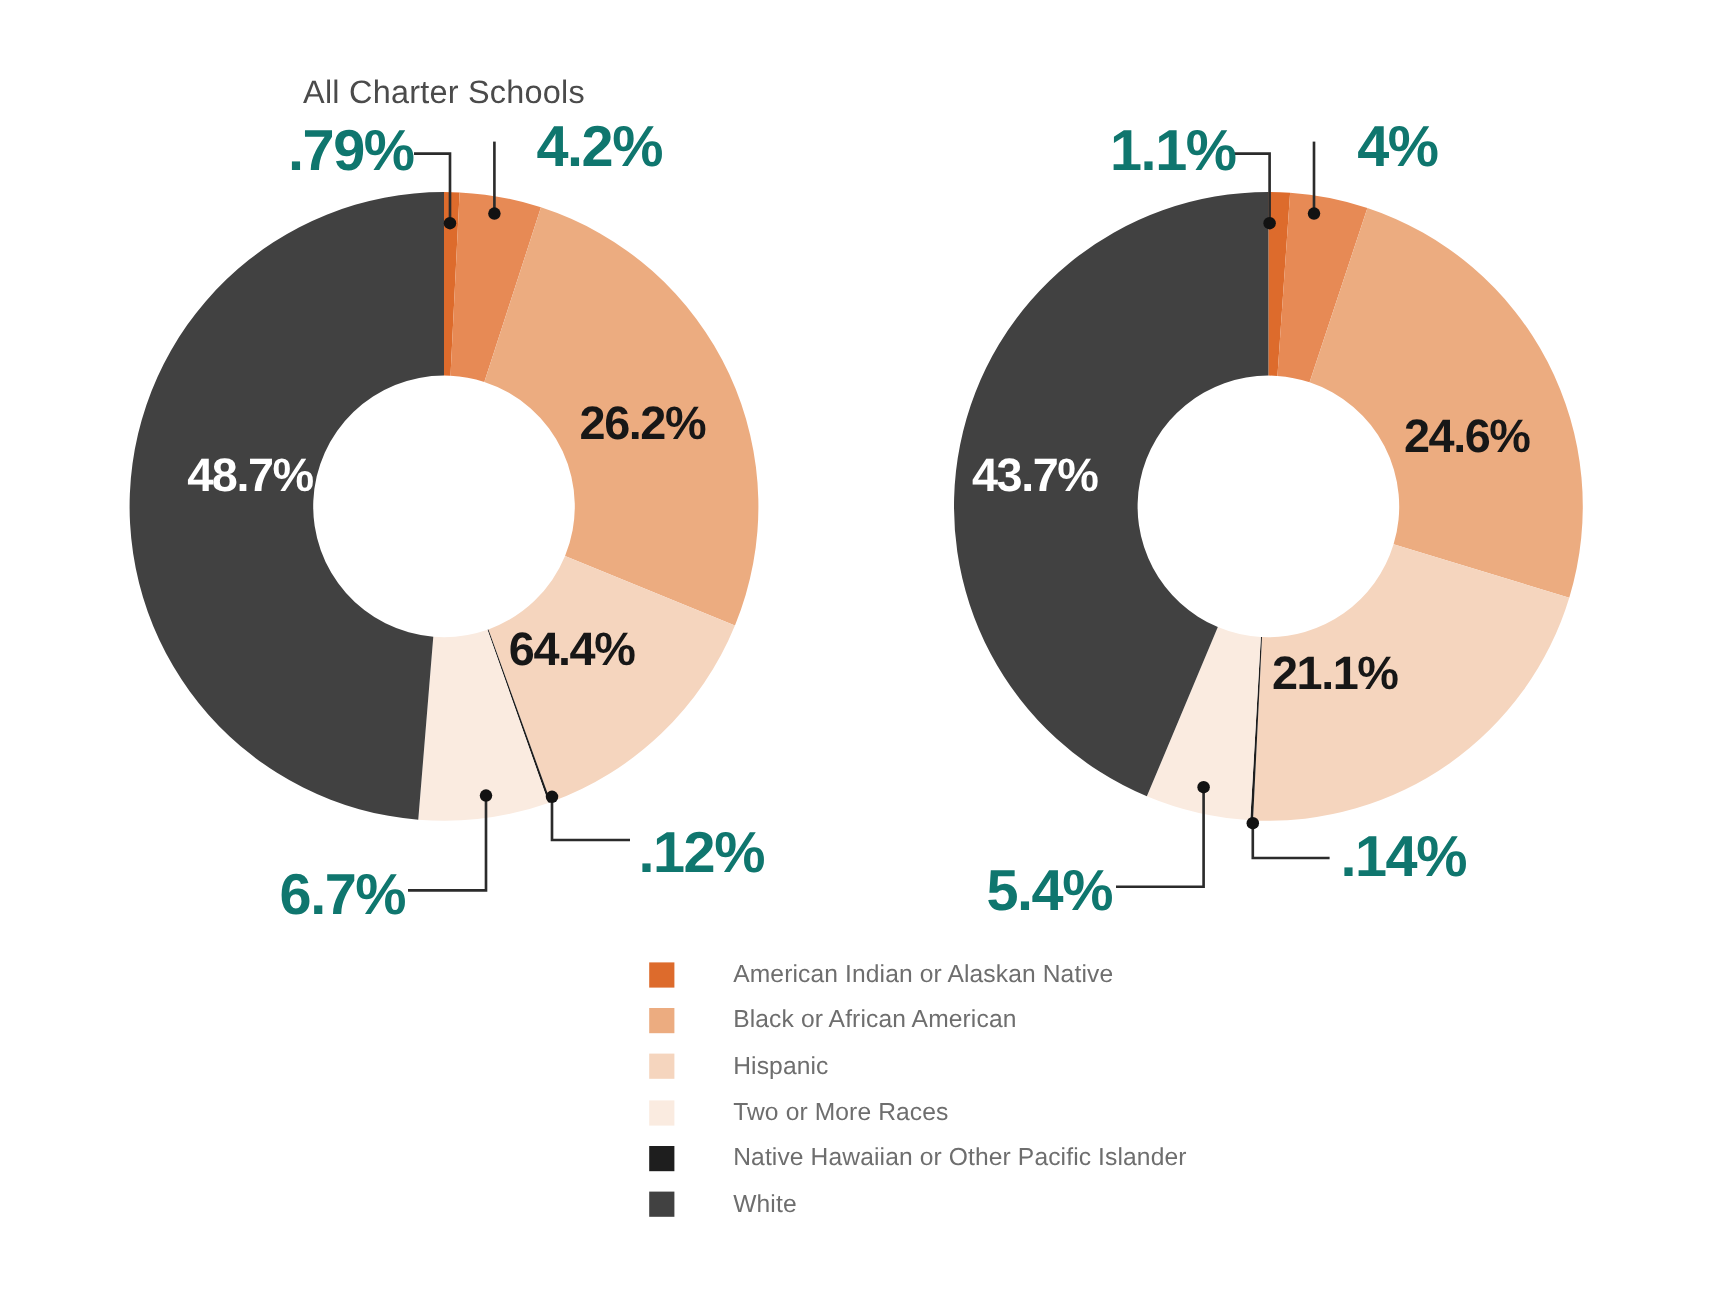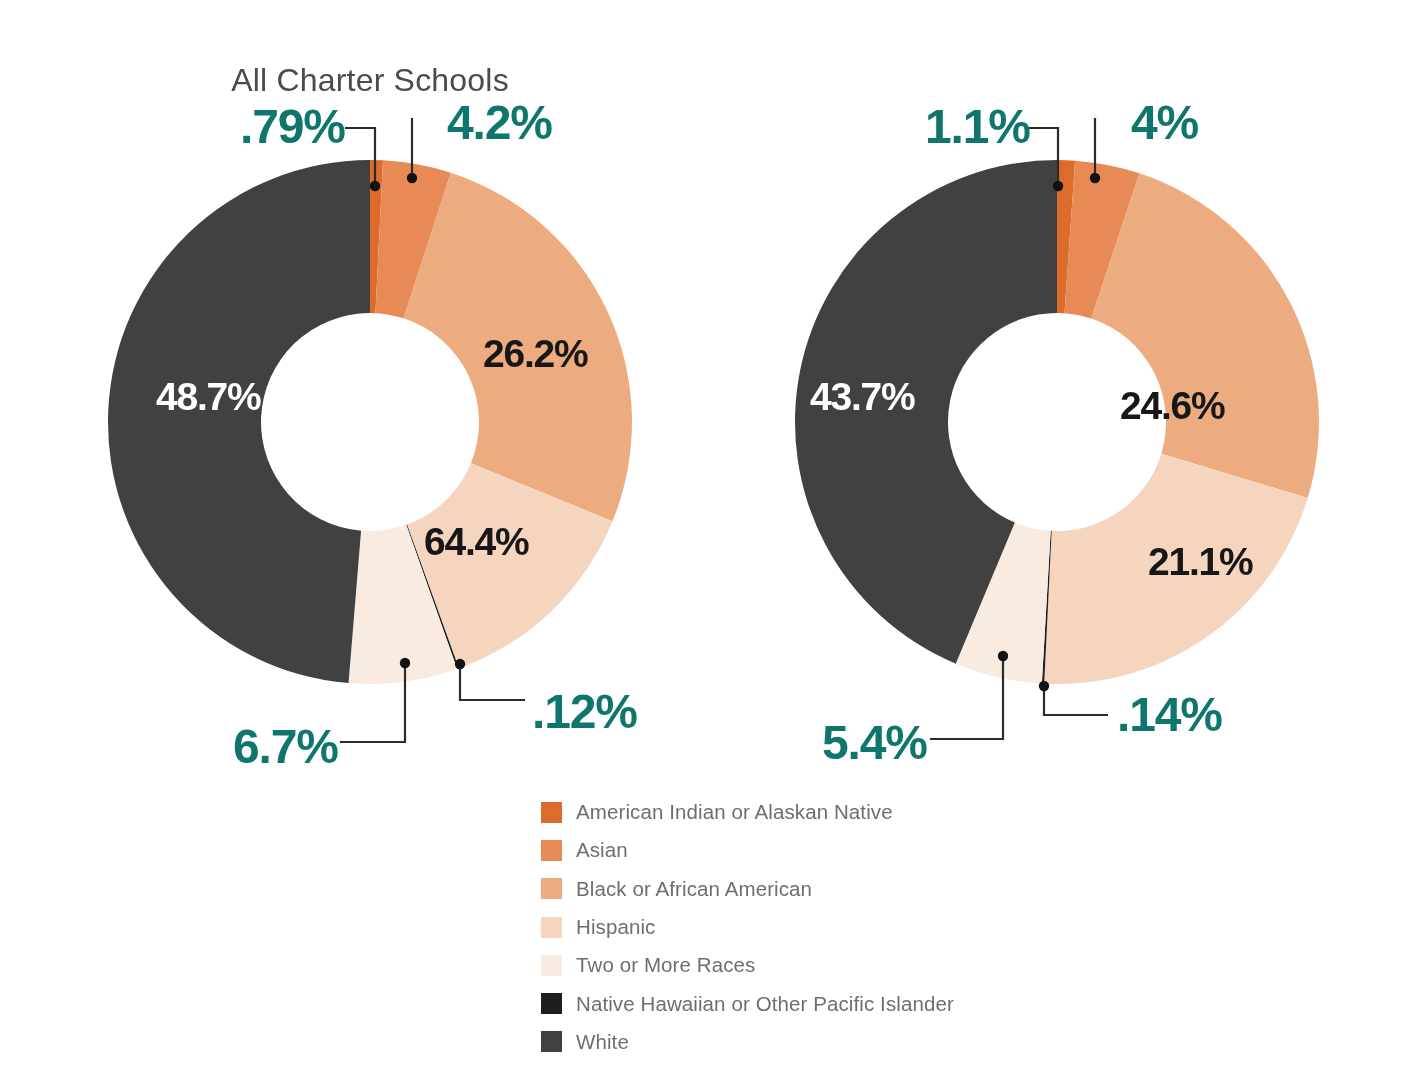--- a/index.html
+++ b/index.html
@@ -15,21 +15,21 @@
     overflow: hidden;
   }
   #stage {
     position: relative;
     width: 1425px;
     height: 1080px;
   }
   .chart-title {
     position: absolute;
     font-family: "Liberation Sans", sans-serif;
-    font-size: 32px;
+    font-size: 27px;
     font-weight: 400;
     color: #4b4b4b;
     letter-spacing: 0.2px;
     white-space: nowrap;
     text-align: center;
   }
   #title-left  { left: 120px; top: 62px; width: 500px; }
   #title-right { left: 810px; top: 62px; width: 500px; }
 
   svg.donut {
@@ -58,20 +58,21 @@
   #legend {
     position: absolute;
     left: 541px;
     top: 793px;
     width: 520px;
   }
   .legend-row {
     display: flex;
     align-items: center;
     height: 38.3px;
+    gap: 35px;
   }
   .legend-swatch {
     width: 21px;
     height: 21px;
     flex: 0 0 21px;
     margin-right: 14px;
   }
   .legend-text {
     font-family: "Liberation Sans", sans-serif;
     font-size: 20.5px;
@@ -137,34 +138,30 @@
   <div class="pct-label callout" style="left:240px; top:99px;">.79%</div>
   <div class="pct-label callout" style="left:447px; top:95px;">4.2%</div>
   <div class="pct-label inner-dark" style="left:483px; top:332px;">26.2%</div>
   <div class="pct-label inner-dark" style="left:424px; top:520px;">64.4%</div>
   <div class="pct-label callout" style="left:532px; top:672px;margin-top:12px;">.12%</div>
   <div class="pct-label callout" style="left:233px; top:719px;">6.7%</div>
   <div class="pct-label inner-light" style="left:128px; top:375px;margin-left:28px;">48.7%</div>
 
   <div class="pct-label callout" style="left:925px; top:99px;">1.1%</div>
   <div class="pct-label callout" style="left:1131px; top:95px;">4%</div>
-  <div class="pct-label inner-dark" style="left:1120px; top:343px;margin-top:41px;">24.6%</div>
-  <div class="pct-label inner-dark" style="left:1148px; top:540px;">21.1%</div>
+  <div class="pct-label inner-dark" style="left:1170px; top:343px;">24.6%</div>
+  <div class="pct-label inner-dark" style="left:1060px; top:540px;">21.1%</div>
   <div class="pct-label callout" style="left:1117px; top:687px;">.14%</div>
   <div class="pct-label callout" style="left:822px; top:715px;">5.4%</div>
   <div class="pct-label inner-light" style="left:810px; top:375px;">43.7%</div>
 
   <div id="legend">
       <div class="legend-row">
         <span class="legend-swatch" style="background: rgb(221, 107, 44);"></span>
         <span class="legend-text">American Indian or Alaskan Native</span>
-      </div>
-      <div class="legend-row">
-        <span class="legend-swatch" style="background: rgb(231, 138, 85);"></span>
-        <span class="legend-text">Asian</span>
       </div>
       <div class="legend-row">
         <span class="legend-swatch" style="background: rgb(236, 172, 128);"></span>
         <span class="legend-text">Black or African American</span>
       </div>
       <div class="legend-row">
         <span class="legend-swatch" style="background: rgb(245, 213, 190);"></span>
         <span class="legend-text">Hispanic</span>
       </div>
       <div class="legend-row">

